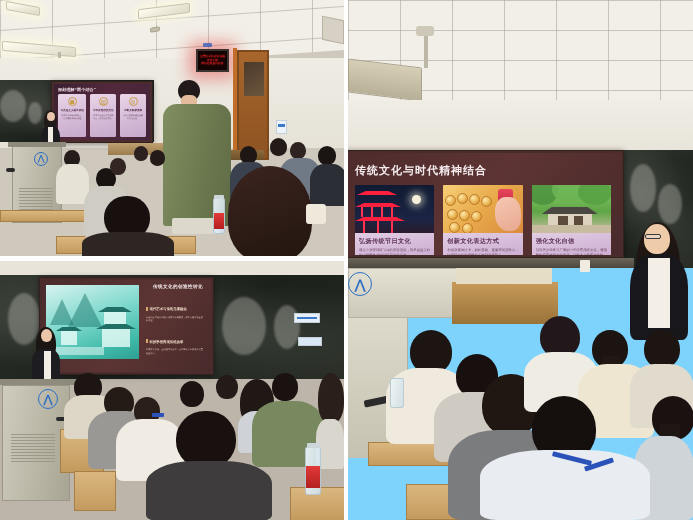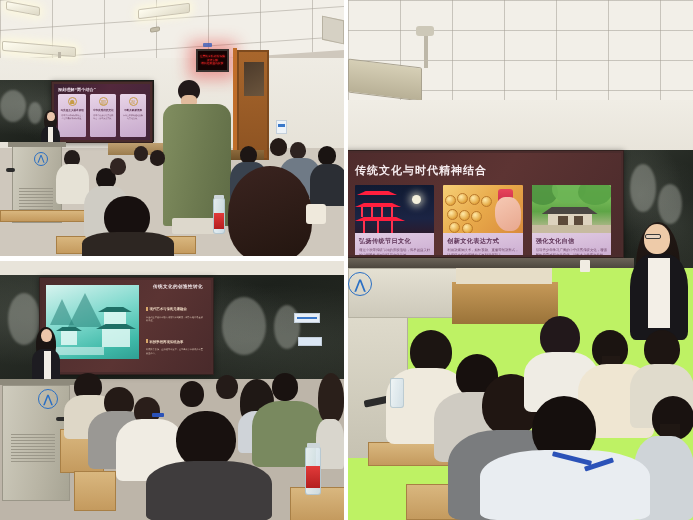--- a/index.html
+++ b/index.html
@@ -10,21 +10,21 @@
   }
   #collage { position:relative; width:693px; height:520px; background:#fdfdfb; }
 
   .panel { position:absolute; overflow:hidden; }
 
   
   #panel-a { left:0; top:0; width:344px; height:256px; background:#cfc8bd; }
   
   #panel-b { left:0; top:261px; width:344px; height:259px; background:#bdb5a9; }
   
-  #panel-c { left:348px; top:0; width:345px; height:520px; background:#bef264; }
+  #panel-c { left:348px; top:0; width:345px; height:520px; background:#7dd3fc; }
 
   
   .ceiling {
     position:absolute; left:0; top:0; width:100%;
     background:#f2efe8;
     background-image:
       linear-gradient(to right, rgba(165,160,150,.55) 1px, transparent 1px),
       linear-gradient(to bottom, rgba(165,160,150,.55) 1px, transparent 1px);
     background-size:52px 30px;
   }

